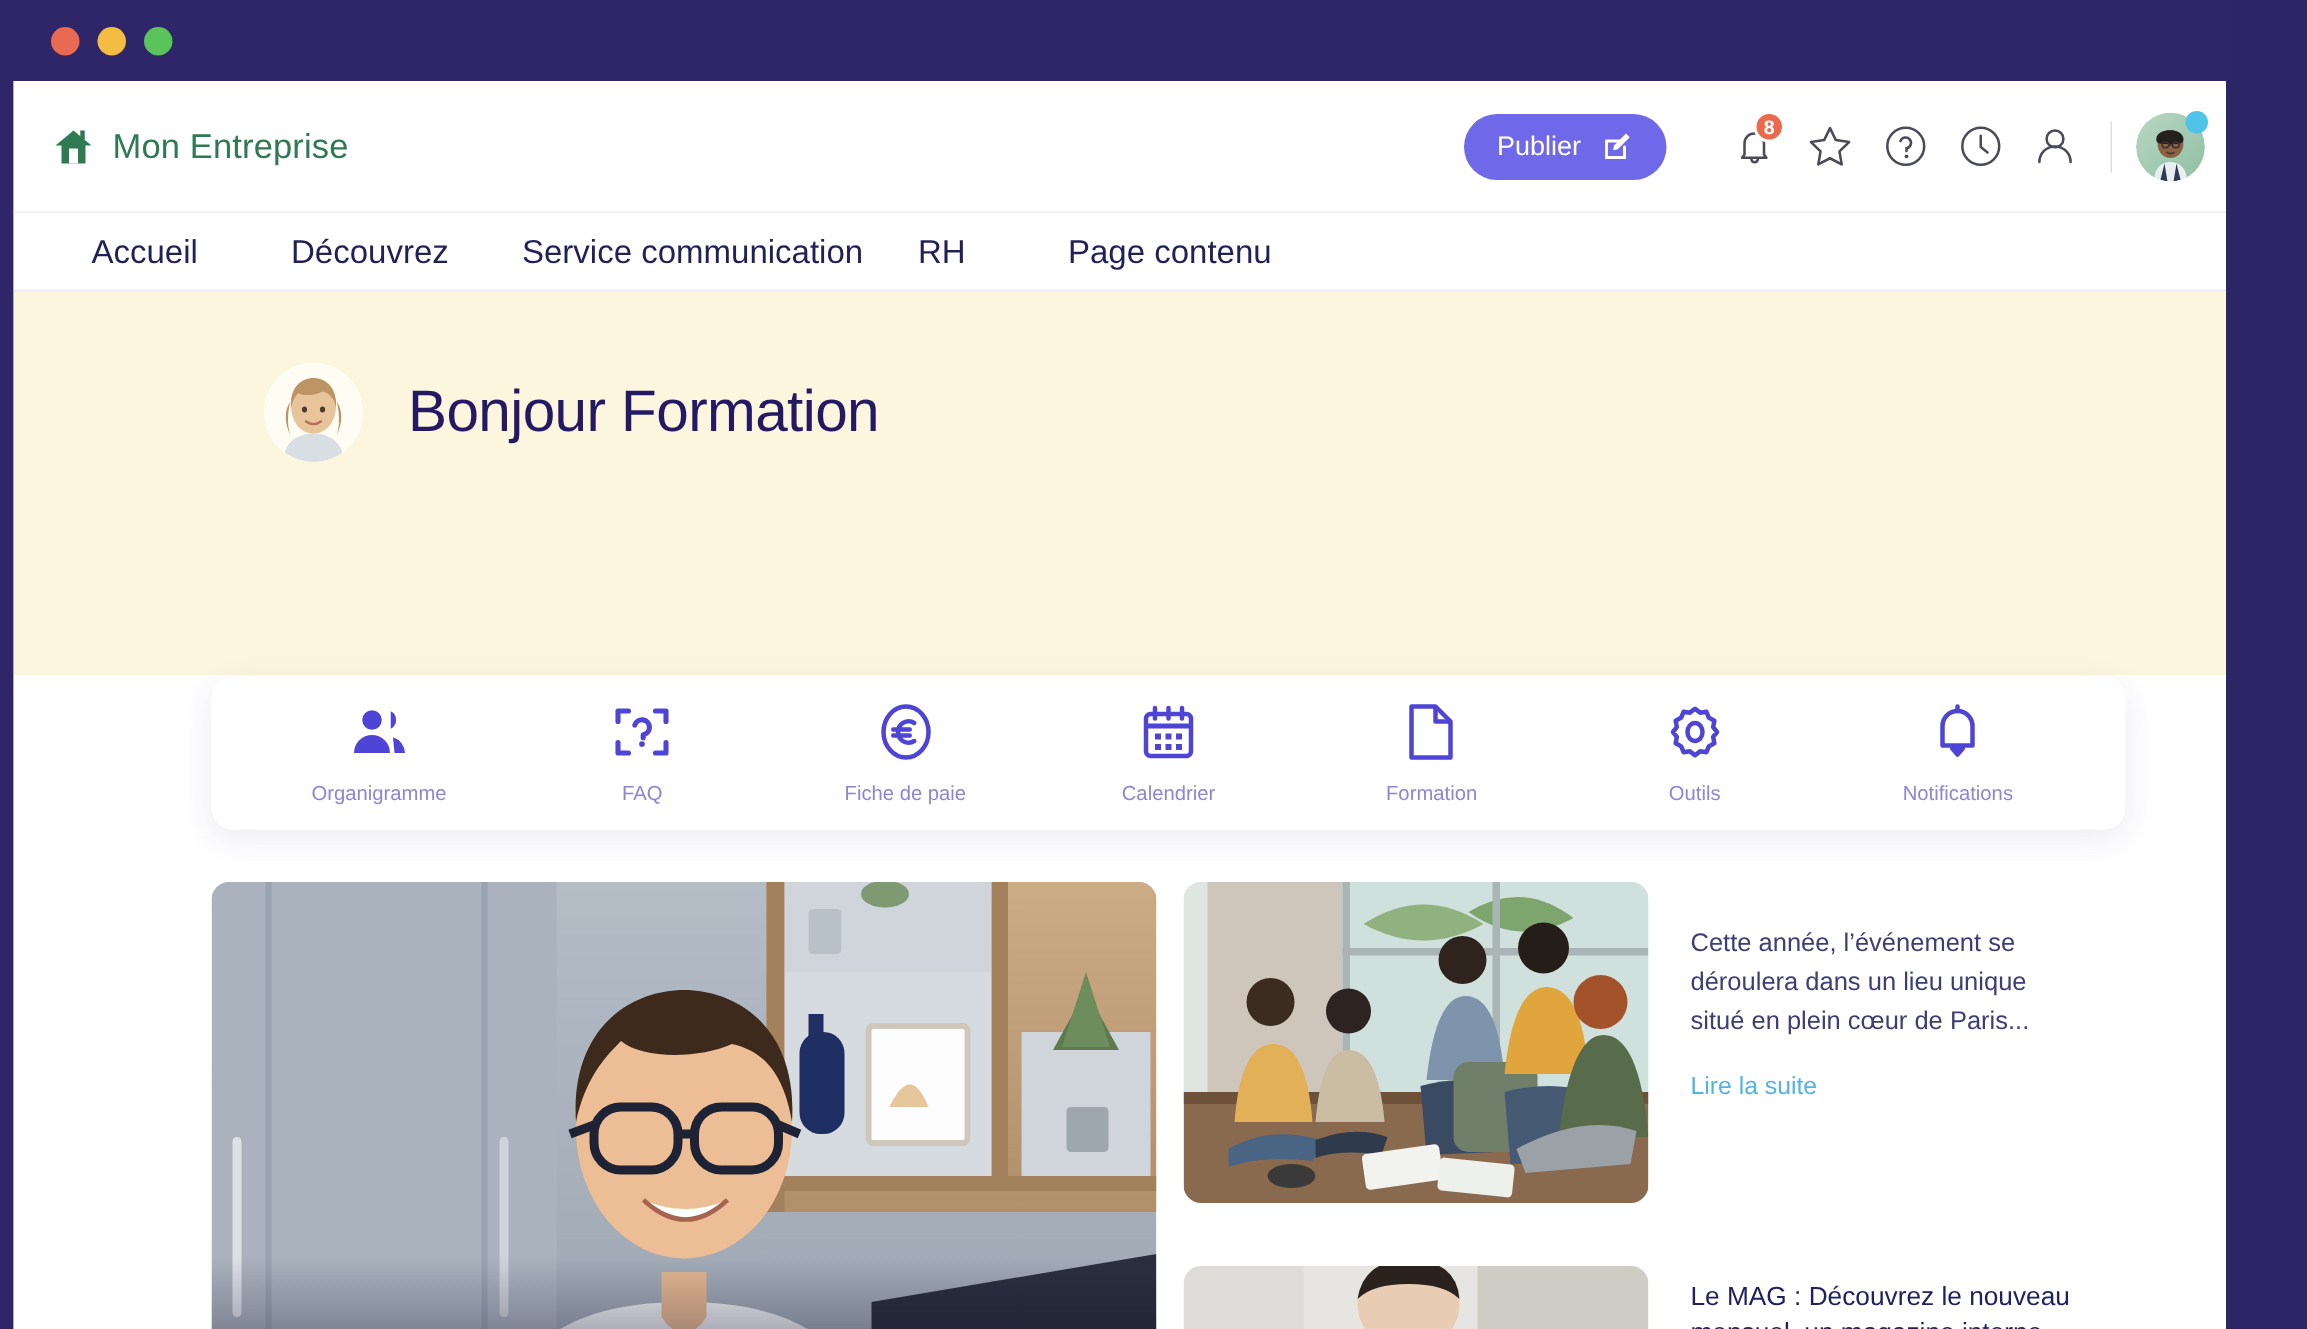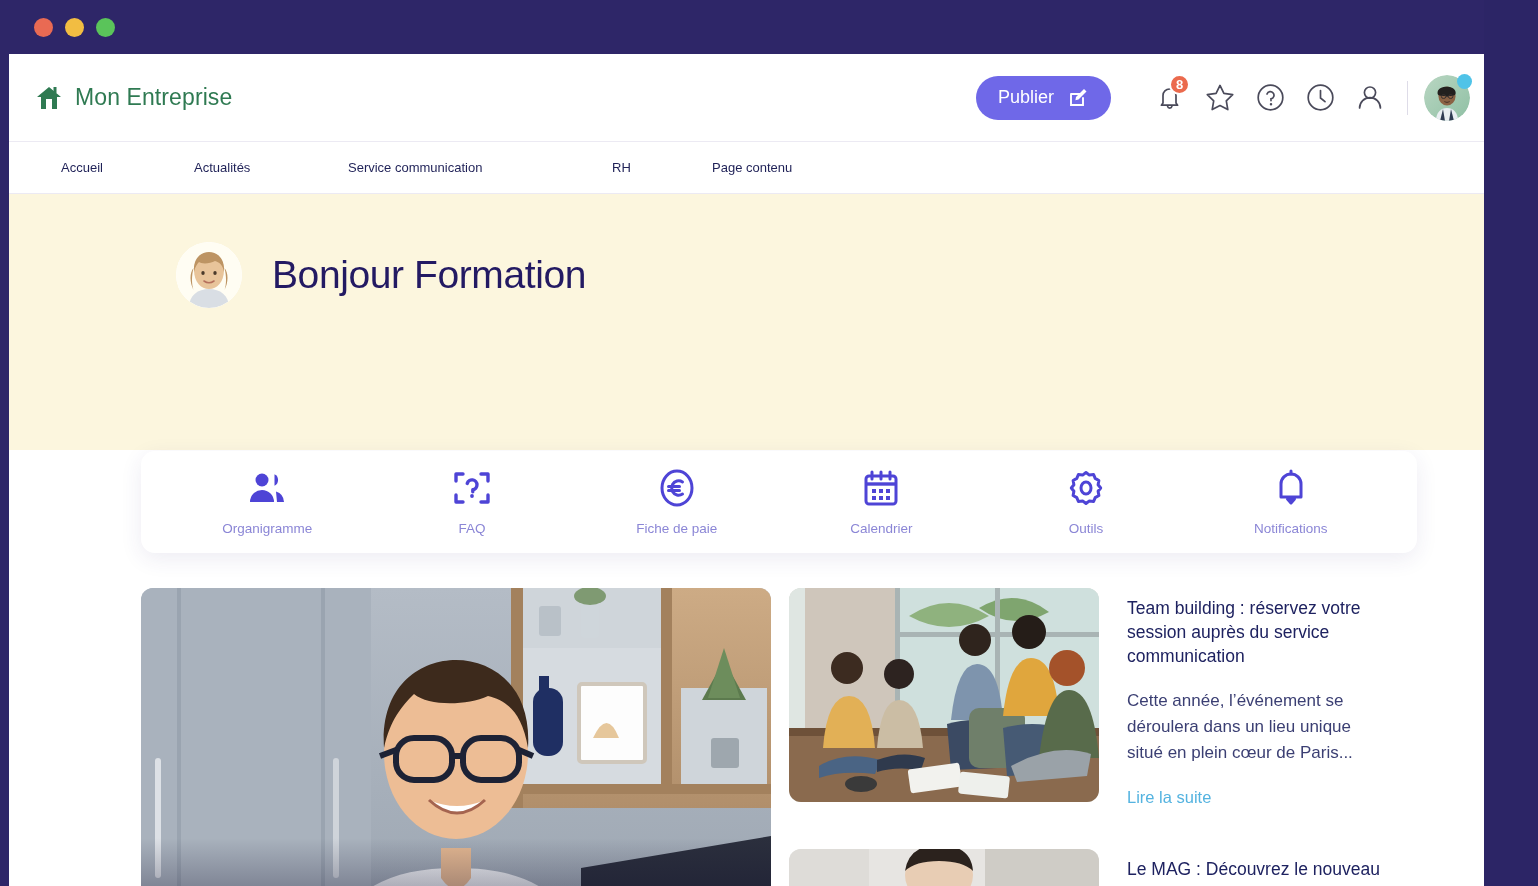--- a/index.html
+++ b/index.html
@@ -102,21 +102,21 @@
   
   .nav {
     height: 52px;
     display: flex; align-items: center;
     padding-left: 42px;
     gap: 0;
     background: #fff;
     border-bottom: 1px solid #eceaf3;
   }
   .nav a {
-    color: #1f2157; font-size: 13px; text-decoration: none;
+    color: #1f2157; font-size: 22px; text-decoration: none;
     margin-right: 0; white-space: nowrap;
   }
   .nav .ni { padding-right: 0; }
 
   
   .hero {
     background: #fcf6de;
     height: 256px;
     position: relative;
     padding-top: 48px;
@@ -322,21 +322,21 @@
         <span class="chev">
           <svg width="22" height="14" viewBox="0 0 22 14" fill="none" stroke="#b7b5c6" stroke-width="2.1">
             <path d="M3 4 L11 11 L19 4" stroke-linecap="round" stroke-linejoin="round"></path>
           </svg>
         </span>
       </div>
     </div>
 
     <div class="nav" id="navbar" style="position: relative;">
         <a href="#" class="ni" style="position: absolute; left: 52px;">Accueil</a>
-        <a href="#" class="ni" style="position: absolute; left: 185px;">Actualités</a>
+        <a href="#" class="ni" style="position: absolute; left: 185px;">Découvrez</a>
         <a href="#" class="ni" style="position: absolute; left: 339px;">Service communication</a>
         <a href="#" class="ni" style="position: absolute; left: 603px;">RH</a>
         <a href="#" class="ni" style="position: absolute; left: 703px;">Page contenu</a>
       </div>
 
     <div class="hero">
       <div class="hero-inner">
         <div class="hero-avatar">
           <svg width="66" height="66" viewBox="0 0 66 66">
             <defs>
@@ -452,20 +452,29 @@
      <path d="M9 3 v7 M18 3 v7 M27 3 v7" stroke-linecap="round"></path>
      <rect x="9" y="20" width="4" height="4" fill="#4e44d6" stroke="none"></rect>
      <rect x="16" y="20" width="4" height="4" fill="#4e44d6" stroke="none"></rect>
      <rect x="23" y="20" width="4" height="4" fill="#4e44d6" stroke="none"></rect>
      <rect x="9" y="27" width="4" height="4" fill="#4e44d6" stroke="none"></rect>
      <rect x="16" y="27" width="4" height="4" fill="#4e44d6" stroke="none"></rect>
      <rect x="23" y="27" width="4" height="4" fill="#4e44d6" stroke="none"></rect>
             </svg>
           </span>
           <span class="qi-lab">Calendrier</span>
+        </div>
+        <div class="qitem">
+          <span class="qi-ico">
+            <svg width="32" height="40" viewBox="0 0 32 40" fill="none" stroke="#4e44d6" stroke-width="3" stroke-linejoin="round">
+     <path d="M3 3 h16 l10 10 v24 H3 Z"></path>
+              <path d="M19 3 v10 h10"></path>
+            </svg>
+          </span>
+          <span class="qi-lab">Formation</span>
         </div>
         <div class="qitem">
           <span class="qi-ico">
             <svg width="38" height="38" viewBox="0 0 38 38" fill="none" stroke="#4e44d6" stroke-width="3" stroke-linejoin="round">
      <path d="M19 3.5 l3.4 2.6 4.2-.6 1.6 3.9 3.7 2.1 -.8 4.2 2.6 3.3 -2.6 3.3 .8 4.2 -3.7 2.1 -1.6 3.9 -4.2-.6 -3.4 2.6 -3.4-2.6 -4.2 .6 -1.6-3.9 -3.7-2.1 .8-4.2 -2.6-3.3 2.6-3.3 -.8-4.2 3.7-2.1 1.6-3.9 4.2 .6 z"></path>
      <ellipse cx="19" cy="19" rx="5" ry="6"></ellipse>
             </svg>
           </span>
           <span class="qi-lab">Outils</span>
         </div>
@@ -591,21 +600,20 @@
                 <g>
                   <circle cx="278" cy="80" r="18" fill="#a4522a"></circle>
                   <path d="M250 170 q8-68 30-68 q24 0 30 68z" fill="#586b4b"></path>
                   <path d="M222 178 q44-24 80-12 l-4 22 -70 6z" fill="#9aa2a8"></path>
                 </g>
                 <rect x="120" y="178" width="52" height="24" rx="3" fill="#f2f2ee" transform="rotate(-8 146 190)"></rect>
                 <rect x="170" y="186" width="50" height="22" rx="3" fill="#eef0ec" transform="rotate(6 195 197)"></rect>
               </svg>
             </div>
             <div class="news-body">
-              <div class="news-title">Team building : réservez votre session auprès du service communication</div>
               <div class="news-desc">Cette année, l’événement se déroulera dans un lieu unique situé en plein cœur de Paris...</div>
               <a class="news-link" href="#">Lire la suite</a>
             </div>
           </div>
 
           <div class="news">
             <div class="news-thumb short">
               <svg width="310" height="104" viewBox="0 0 310 104" preserveAspectRatio="xMidYMid slice">
                 <rect width="310" height="104" fill="#e7e5e2"></rect>
                 <rect x="0" y="0" width="80" height="104" fill="#dedcd8"></rect>

